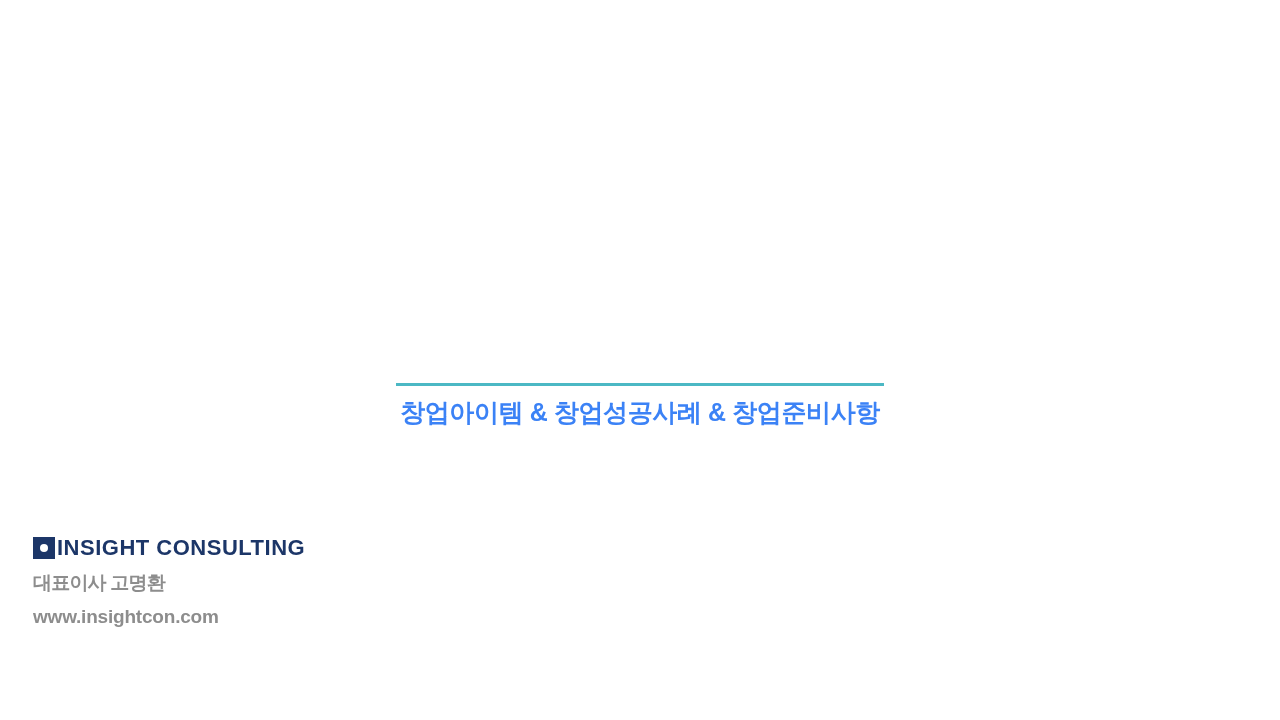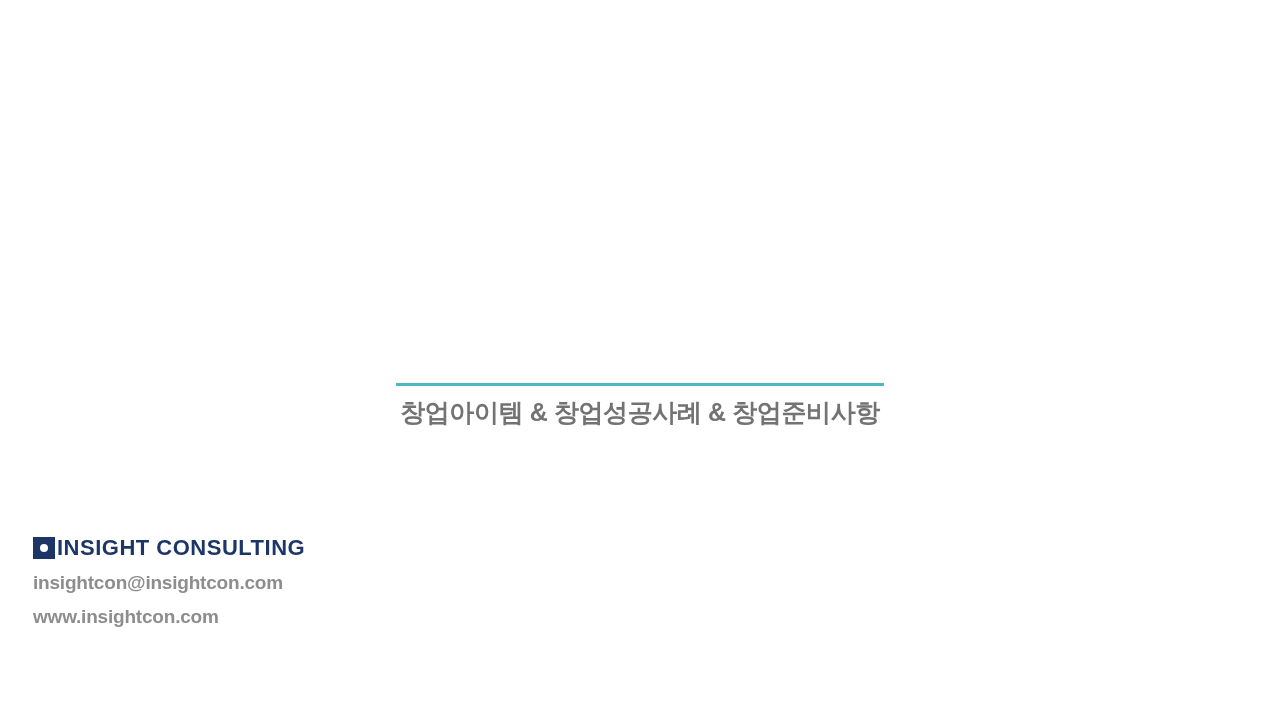--- a/index.html
+++ b/index.html
@@ -77,21 +77,21 @@
     position: absolute;
     left: 0;
     top: 396px;
     width: 1280px;
     text-align: center;
   }
   .subtitle {
     margin: 0;
     font-size: 25px;
     font-weight: 800;
-    color: #737373;
+    color: #3b82f6;
     letter-spacing: -0.4px;
     white-space: nowrap;
   }
 
   
   .footer {
     position: absolute;
     left: 33px;
     top: 536px;
     width: 420px;
@@ -160,18 +160,18 @@
 
   <div class="footer">
 
     <div class="brand-row">
       <span class="brand-mark">
         <span class="dot"></span>
       </span>
       <span class="brand-name">INSIGHT CONSULTING</span>
     </div>
 
-    <div class="contact-line">insightcon@insightcon.com</div>
+    <div class="contact-line korean">대표이사 고명환</div>
     <div class="contact-line">www.insightcon.com</div>
 
   </div>
 
 </div>
 
 </body></html>

